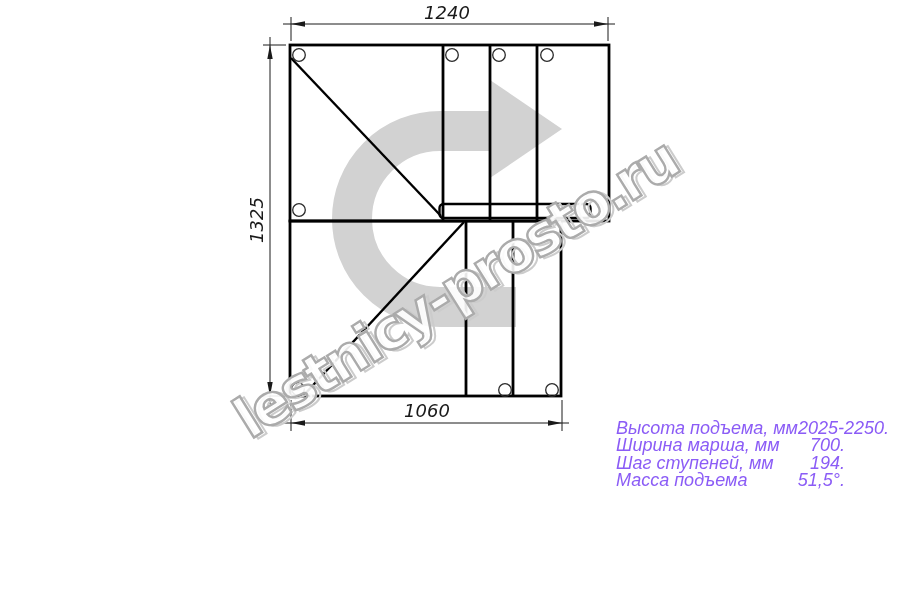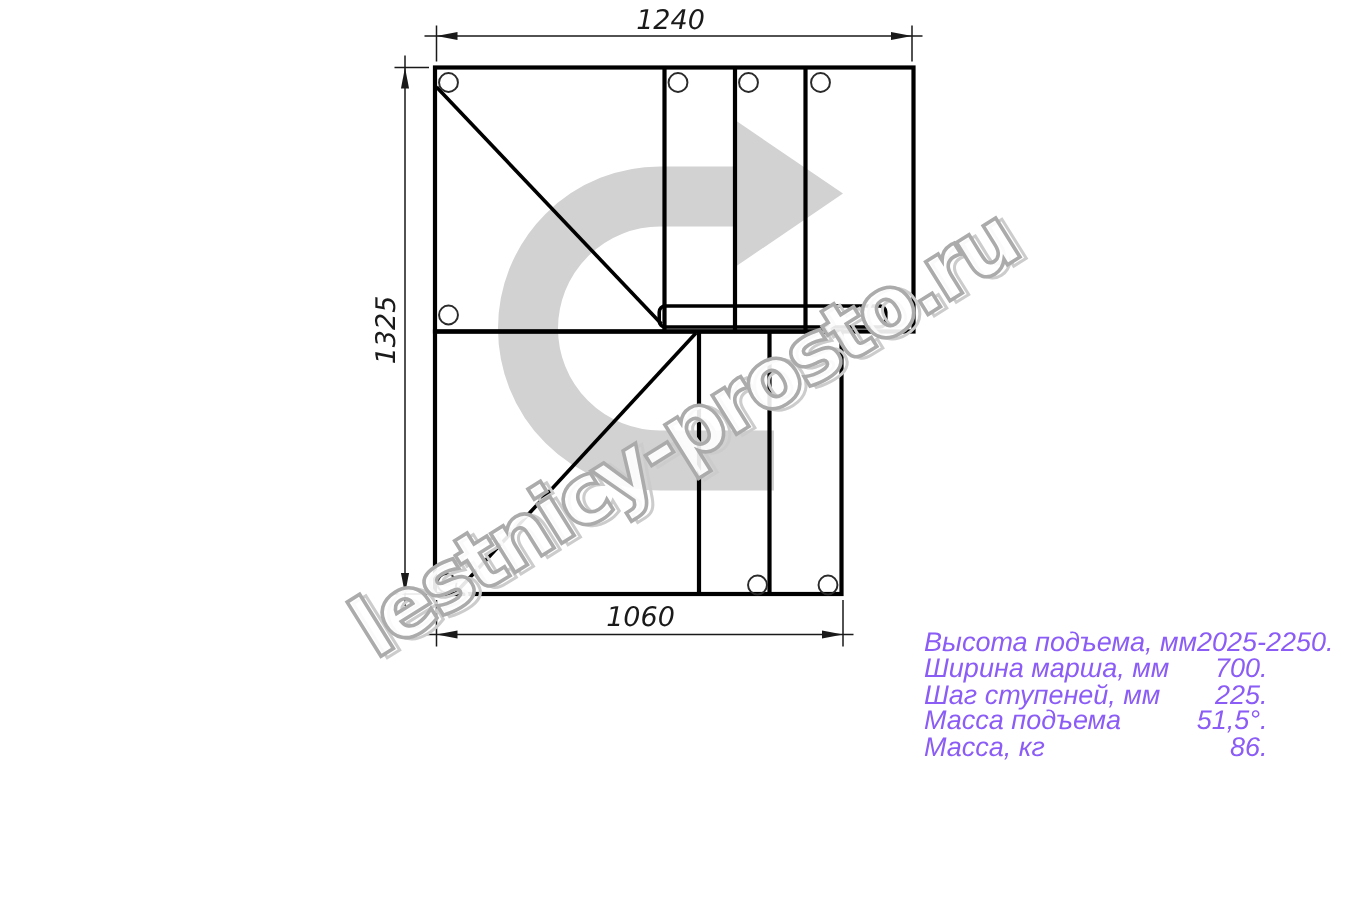--- a/index.html
+++ b/index.html
@@ -108,23 +108,19 @@
   <div class="spec-row">
     <span class="spec-label">Высота подъема, мм</span>
     <span class="spec-value">2025-2250.</span>
   </div>
   <div class="spec-row">
     <span class="spec-label">Ширина марша, мм</span>
     <span class="spec-value">700.</span>
   </div>
   <div class="spec-row">
     <span class="spec-label">Шаг ступеней, мм</span>
-    <span class="spec-value">225.</span>
+    <span class="spec-value">194.</span>
   </div>
   <div class="spec-row">
     <span class="spec-label">Масса подъема</span>
     <span class="spec-value">51,5°.</span>
   </div>
-  <div class="spec-row">
-    <span class="spec-label">Масса, кг</span>
-    <span class="spec-value">86.</span>
-  </div>
 </div>
 
 </body></html>

